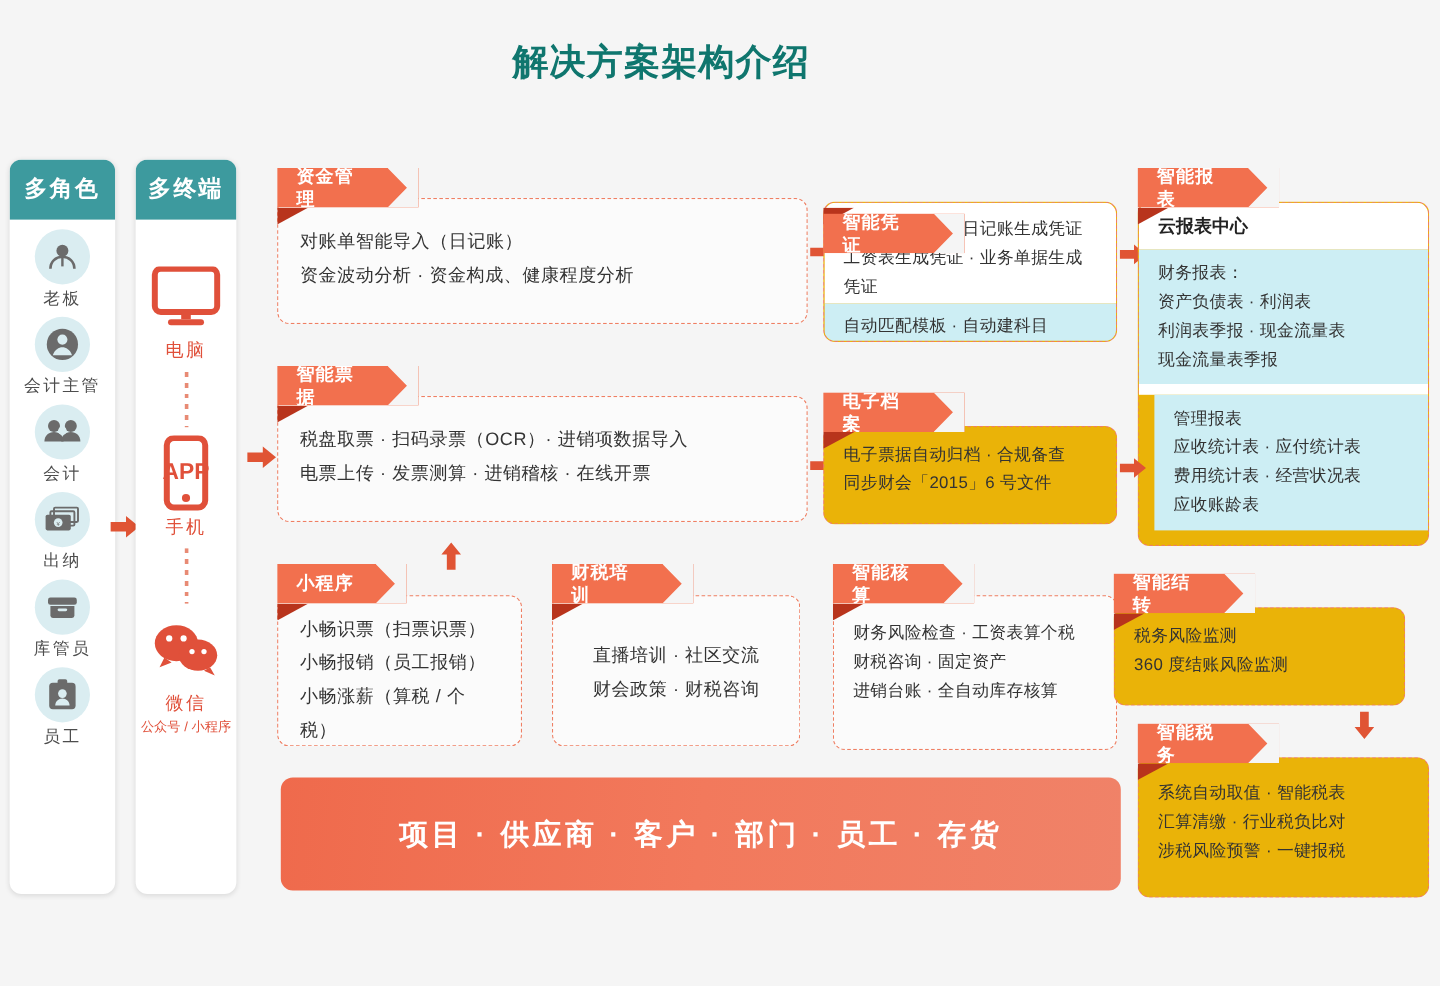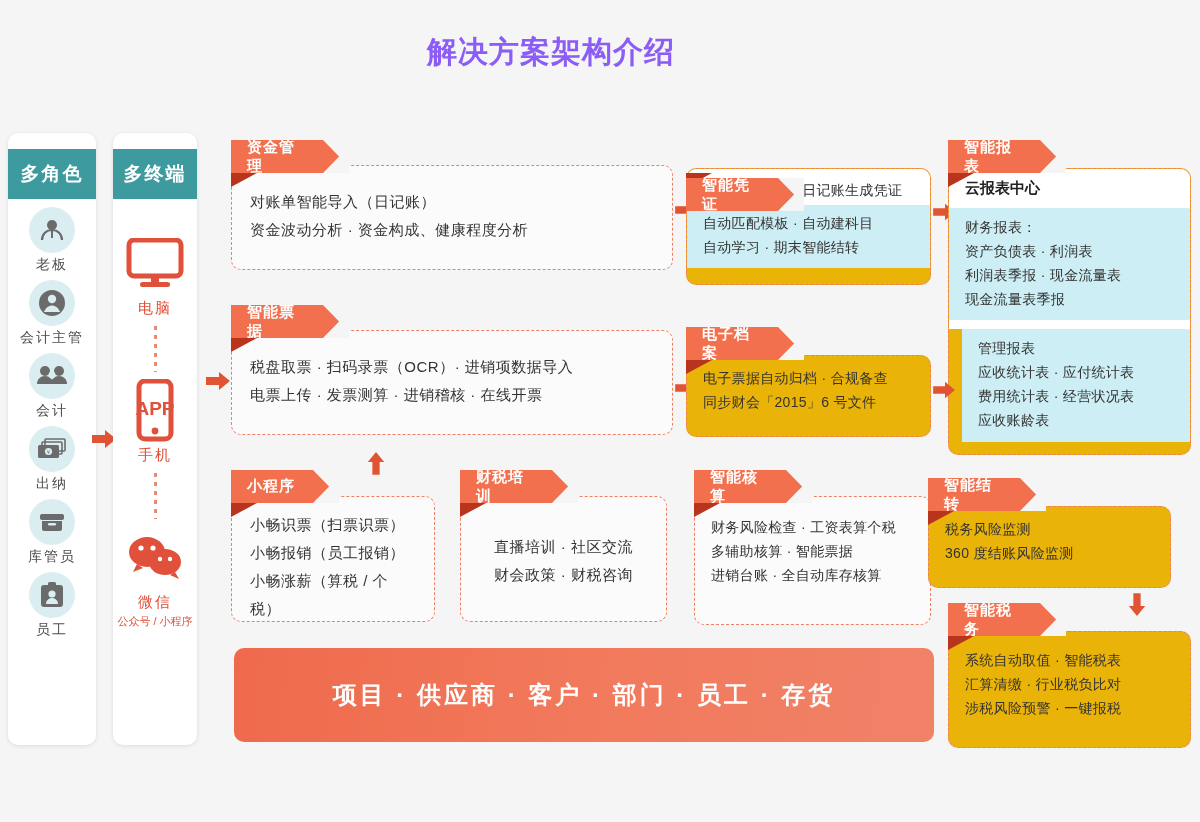--- a/index.html
+++ b/index.html
@@ -8,37 +8,37 @@
     background: #f5f5f5;
     font-family: "Liberation Sans", "DejaVu Sans", sans-serif;
     overflow: hidden;
   }
   #root { position: relative; width: 1200px; height: 822px; }
 
   
   .page-title {
     position: absolute; top: 32px; left: 0; width: 1102px;
     text-align: center;
-    font-size: 30px; font-weight: bold; color: #8b5cf6;
+    font-size: 30px; font-weight: bold; color: #0f766e;
     letter-spacing: 1px;
   }
 
   
   .side-col {
     position: absolute;
     background: #fff;
     border-radius: 10px;
     box-shadow: 0 1px 4px rgba(0,0,0,0.10);
     overflow: hidden;
   }
   .side-head {
     height: 50px; line-height: 50px;
     background: #3d9a9e;
     color: #fff; font-size: 19px; font-weight: bold;
-    text-align: center; letter-spacing: 2px; margin-top: 16px;
+    text-align: center; letter-spacing: 2px;
   }
   .side-body { padding-top: 8px; }
 
   .role-item { text-align: center; margin-bottom: 6px; }
   .role-circle {
     width: 46px; height: 46px; border-radius: 50%;
     background: #daedf1; margin: 0 auto 3px auto;
     display: flex; align-items: center; justify-content: center;
   }
   .role-circle svg { display:block; }
@@ -283,20 +283,21 @@
 
   <div class="card" style="left:686px; top:140px; width:245px; height:145px;">
     <div class="ribbon" style="width:118px;margin-top:38px;">
       <span>智能凭证</span>
       <span class="ribbon-notch"></span>
     </div>
     <div class="ribbon-fold"></div>
     <div class="card-box" style="left:0; top:28px; width:245px; height:117px;">
       <div class="seg seg-white" style="padding-top:9px;padding-bottom:3px;">
         <div class="seg-line">发票生成凭证 · 日记账生成凭证</div>
+        <div class="seg-line">工资表生成凭证 · 业务单据生成凭证</div>
       </div>
       <div class="seg seg-cyan" style="padding-top:6px;padding-bottom:9px;">
         <div class="seg-line">自动匹配模板 · 自动建科目</div>
         <div class="seg-line">自动学习 · 期末智能结转</div>
       </div>
     </div>
   </div>
 
   <div class="arrow" style="left:933px; top:202px;">
     <svg width="24" height="20" viewBox="0 0 26 22">
@@ -398,21 +399,21 @@
   </div>
 
   <div class="card" style="left:694px; top:470px; width:237px; height:155px;">
     <div class="ribbon" style="width:118px;">
       <span>智能核算</span>
       <span class="ribbon-notch"></span>
     </div>
     <div class="ribbon-fold"></div>
     <div class="card-box nofill" style="left:0; top:26px; width:237px; height:129px; padding-top:18px;">
       <div class="seg-line" style="padding:0 16px;">财务风险检查 · 工资表算个税</div>
-      <div class="seg-line" style="padding:0 16px;">多辅助核算 · 智能票据</div>
+      <div class="seg-line" style="padding:0 16px;">财税咨询 · 固定资产</div>
       <div class="seg-line" style="padding:0 16px;">进销台账 · 全自动库存核算</div>
     </div>
   </div>
 
   <div class="card" style="left:928px; top:478px; width:243px; height:110px;">
     <div class="ribbon" style="width:118px;">
       <span>智能结转</span>
       <span class="ribbon-notch"></span>
     </div>
     <div class="ribbon-fold"></div>

